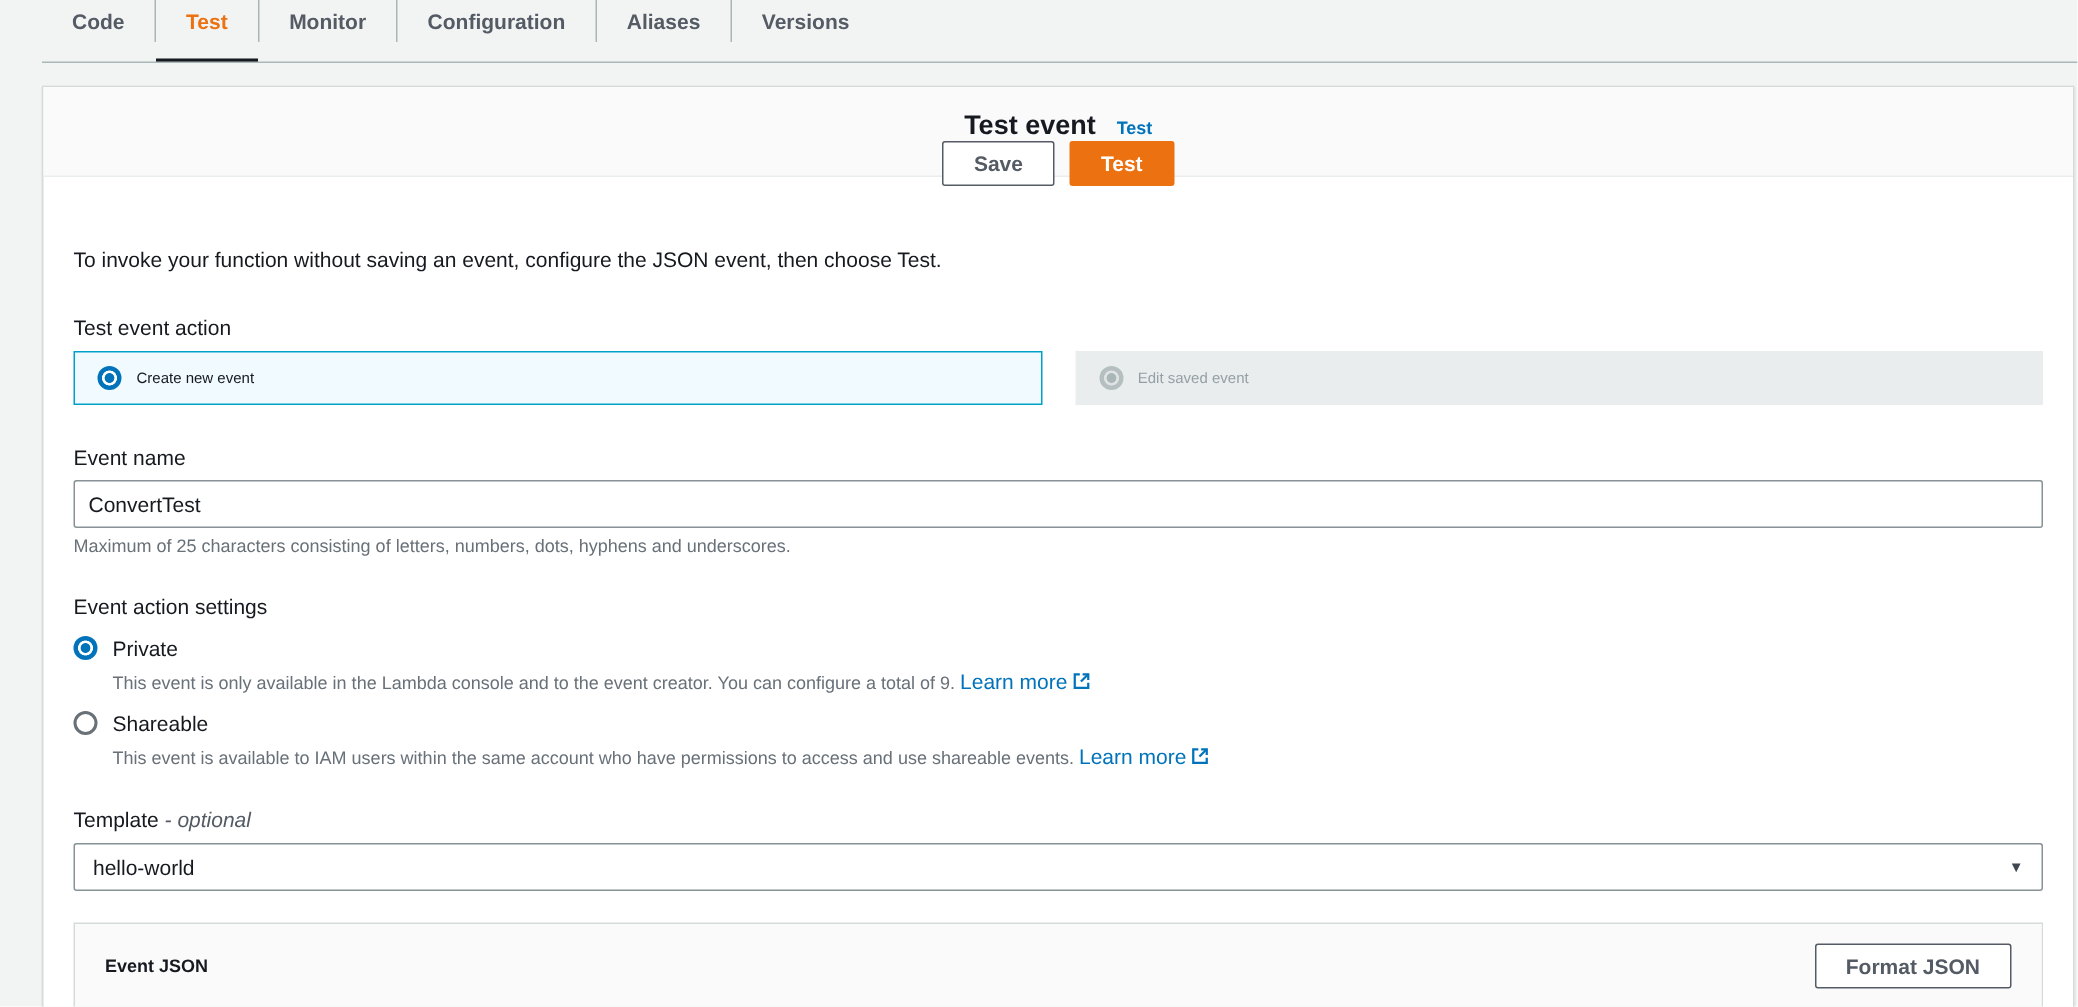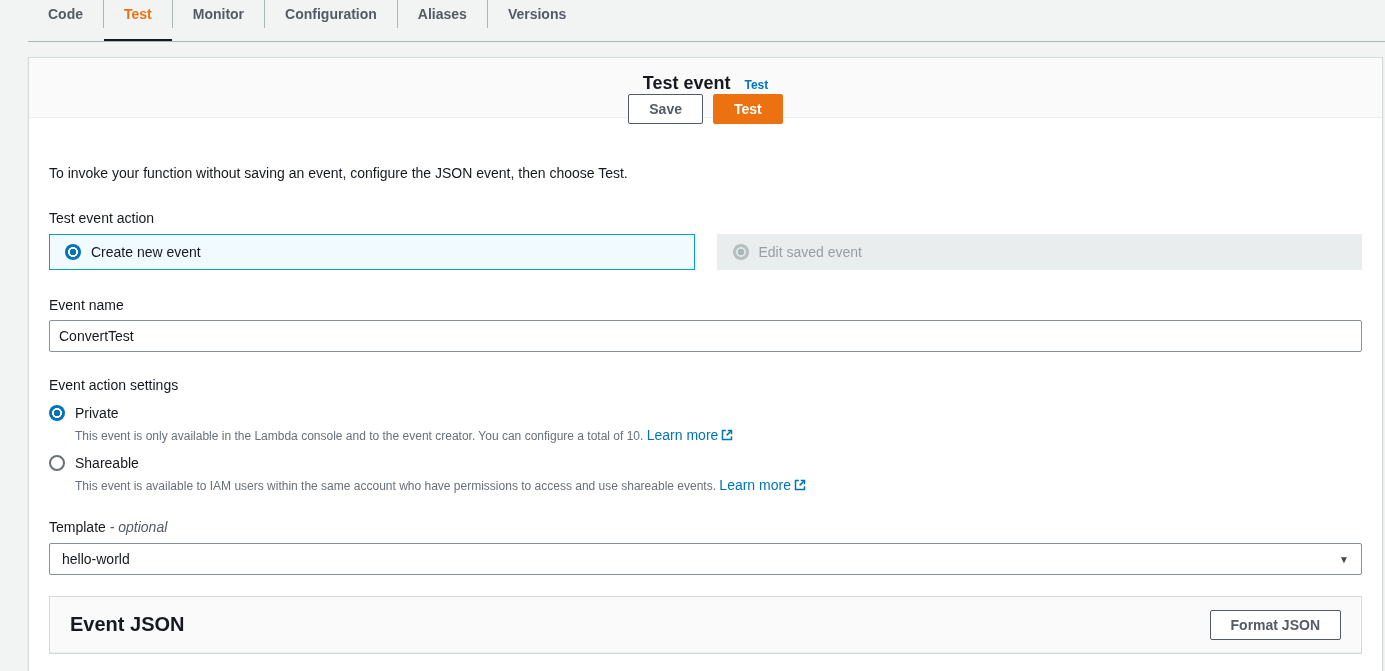--- a/index.html
+++ b/index.html
@@ -57,21 +57,21 @@
 
   .intro { margin-top:27px; font-size:14px; color:#16191f; }
 
   .field-label { font-size:14px; color:#16191f; }
   .lbl-action { margin-top:29px; }
 
   
   .tile-row { display:flex; gap:22px; margin-top:8px; }
   .tile {
     flex:1; display:flex; align-items:center;
-    height:36px; padding:12px 15px; font-size:14px;
+    height:36px; padding:12px 15px; font-size:10px;
     border:1px solid transparent; cursor:pointer;
   }
   .tile.selected { background:#f1faff; border-color:#00a1c9; color:#16191f; }
   .tile.disabled { background:#eaeded; color:#95a0a6; cursor:default; }
 
   .radio { width:16px; height:16px; border-radius:50%; flex:0 0 16px; margin-right:10px; }
   .radio.on  { background:radial-gradient(circle, #0073bb 0 3px, #ffffff 3.5px 4.8px, #0073bb 5.2px 8px); }
   .radio.off { background:#fff; border:2px solid #687078; }
   .radio.disabled-on { background:radial-gradient(circle, #aab7b8 0 3px, #dfe3e3 3.5px 4.8px, #b5bfc0 5.2px 8px); }
 
@@ -100,21 +100,21 @@
   }
   .select-caret { font-size:10px; color:#414750; }
 
   
   .json-panel { margin-top:21px; border:1px solid #d5dbdb; background:#fff; }
   .json-header {
     display:flex; align-items:center; justify-content:space-between;
     background:#fafafa; border-bottom:1px solid #eaeded;
     padding:12px 20px; height:56px;
   }
-  .json-title { font-size:20px; font-weight:700; color:#16191f; }
+  .json-title { font-size:12px; font-weight:700; color:#16191f; }
 </style>
 </head>
 <body>
 
 <div class="tabbar">
   <div class="tabs">
     <div class="tab">Code</div>
     <div class="tab active">Test</div>
     <div class="tab">Monitor</div>
     <div class="tab">Configuration</div>
@@ -149,29 +149,30 @@
         <span>Create new event</span>
       </div>
       <div class="tile disabled">
         <span class="radio disabled-on"></span>
         <span>Edit saved event</span>
       </div>
     </div>
 
     <div class="field-label lbl-event-name">Event name</div>
     <input class="text-input" type="text" value="ConvertTest" style="">
+    <div class="help-text">Maximum of 25 characters consisting of letters, numbers, dots, hyphens and underscores.</div>
 
     <div class="field-label lbl-sharing">Event action settings</div>
 
     <div class="radio-line">
       <span class="radio on"></span>
       <span class="field-label">Private</span>
     </div>
     <div class="radio-desc">
-      <span>This event is only available in the Lambda console and to the event creator. You can configure a total of 10.</span>
+      <span>This event is only available in the Lambda console and to the event creator. You can configure a total of 9.</span>
       <a class="learn-link"><span>Learn more</span><svg class="ext-icon" viewBox="0 0 16 16" fill="none" stroke="#0073bb" stroke-width="2">
             <path d="M14 9.5V14H2V2h4.5"></path>
             <path d="M9 2h5v5"></path>
             <path d="M14 2L7.5 8.5"></path>
           </svg></a>
     </div>
 
     <div class="radio-line">
       <span class="radio off"></span>
       <span class="field-label">Shareable</span>

